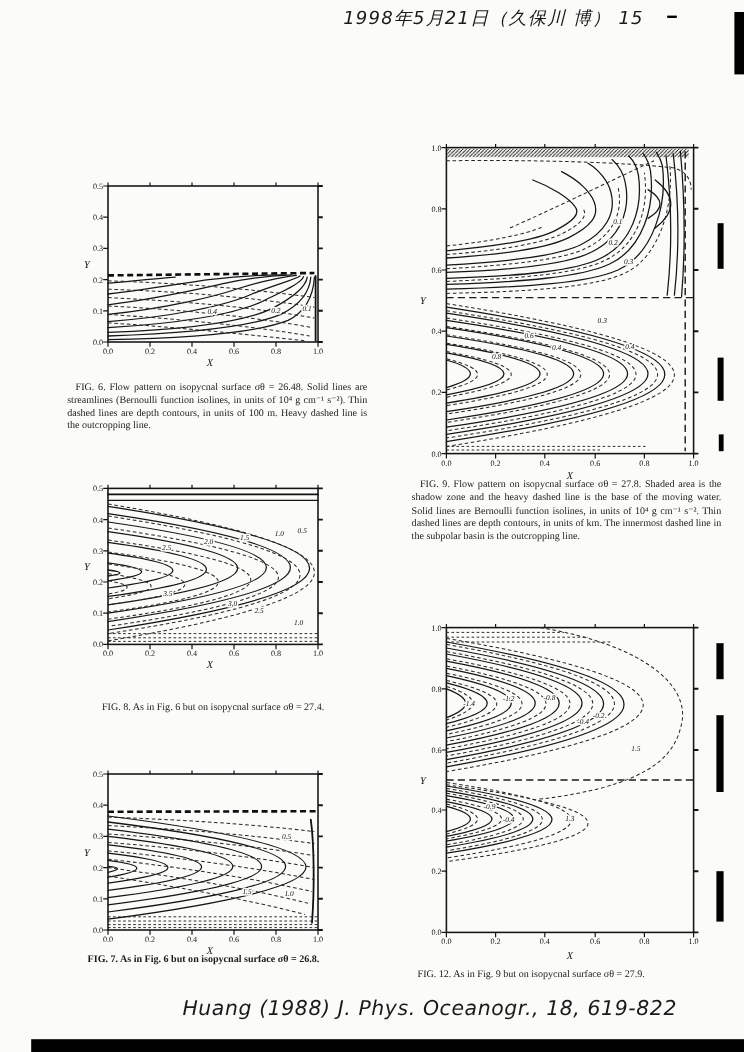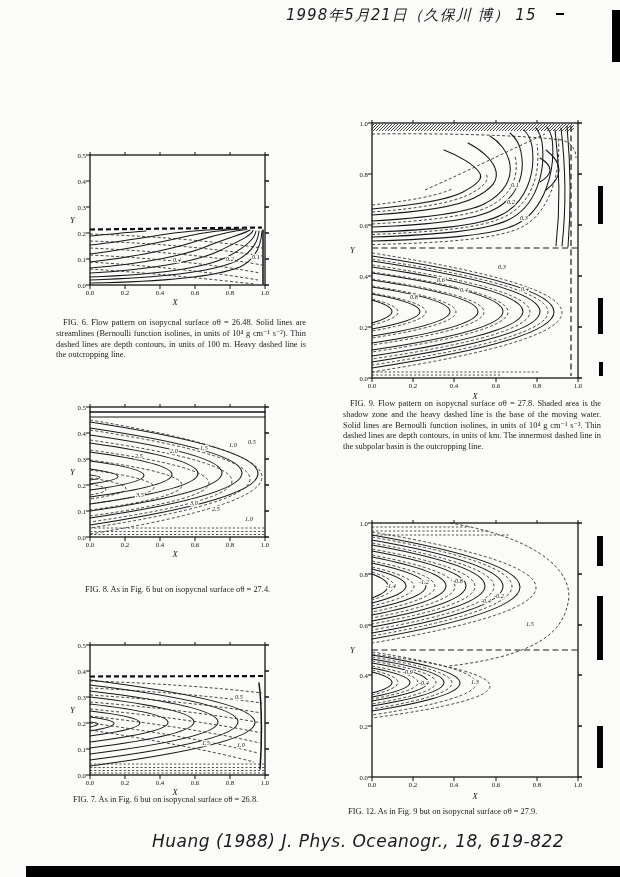--- a/index.html
+++ b/index.html
@@ -208,21 +208,21 @@
     <path class="dlf" d="M28,134.5 L203,134.5"></path>
     <path class="dlf" d="M28,137.5 L203,137.5"></path>
     <path class="dlf" d="M28,140 L203,140"></path>
   </g>
   <g>
     <text class="clab" x="173" y="66">0.5</text>
     <text class="clab" x="140" y="112">1.5</text>
     <text class="clab" x="175" y="114">1.0</text>
   </g>
 </svg>
-<p class="caption first-indent" style="left:66px;top:795px;width:240px;margin:0;text-align:left;">FIG. 7. As in Fig. 6 but on isopycnal surface σθ = 26.8.</p>
+<p class="caption first-indent" style="left:66px;top:795px;width:240px;margin:0;text-align:left;font-weight:bold;">FIG. 7. As in Fig. 6 but on isopycnal surface σθ = 26.8.</p>
 
 <svg class="figure-svg" style="left:340px;top:110px;" width="265" height="292" viewBox="0 0 265 292">
   <defs>
     <pattern id="hatch9" width="3" height="3" patternUnits="userSpaceOnUse">
       <path d="M0,3 L3,0" stroke="#141414" stroke-width="0.8"></path>
     </pattern>
   </defs>
   <g>
     <rect class="fr" x="32" y="13" width="206" height="255"></rect>
     <path class="tk" d="M32,268 v4 M73,268 v4 M114,268 v4 M156,268 v4 M197,268 v4 M238,268 v4"></path>

